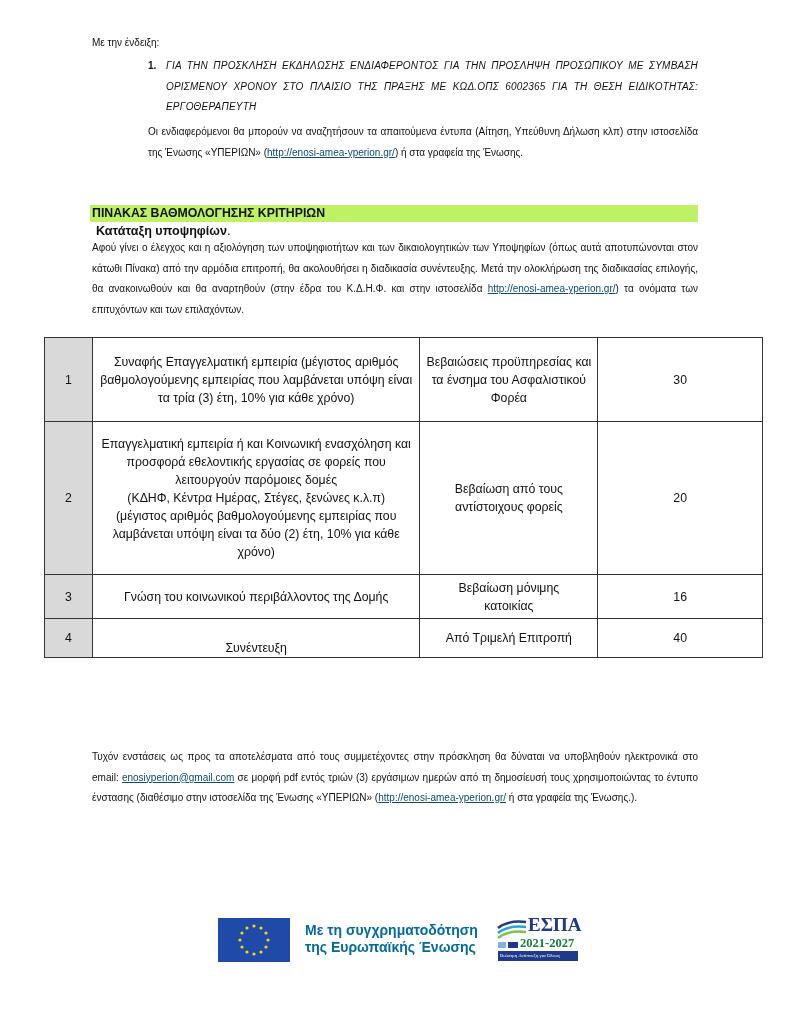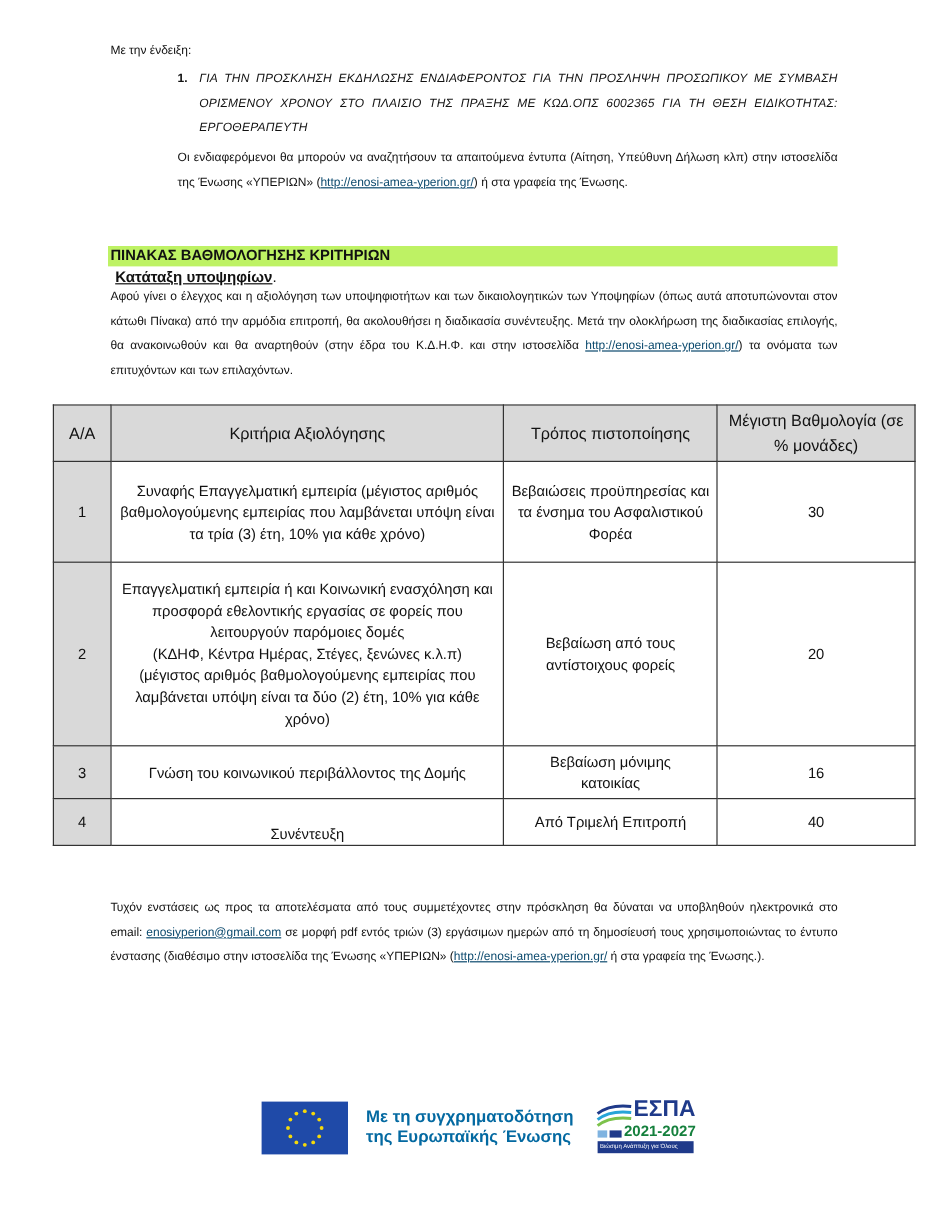--- a/index.html
+++ b/index.html
@@ -3,30 +3,30 @@
 <meta charset="utf-8">
 <style>
   html, body { margin:0; padding:0; background:#ffffff; }
   body { width:791px; height:1024px; position:relative; overflow:hidden;
          font-family:"Liberation Sans", "DejaVu Sans", sans-serif; color:#111; }
   .abs { position:absolute; }
   .p { font-size:10px; line-height:20.5px; text-align:justify; text-align-last:left; }
   .ital { font-style:italic; letter-spacing:0.2px; }
   a.lnk { color:#0c4a6e; text-decoration:underline; }
   .section-bar { background:#bef264; font-size:12.3px; font-weight:bold; line-height:17px; padding-left:2px; }
-  .sub-heading { font-size:12.6px; font-weight:bold; text-decoration:underline; }
+  .sub-heading { font-size:12.6px; font-weight:bold; }
   table.crit { position:absolute; left:44px; top:337px; width:719px; border-collapse:collapse;
                font-size:12.3px; line-height:18px; }
   table.crit td, table.crit th { border:1.4px solid #333; text-align:center; vertical-align:middle; padding:0 4px; font-weight:normal; }
   table.crit th { background:#d9d9d9; font-size:13.5px; line-height:21px; }
   .gray { background:#d9d9d9; }
   .bold { font-weight:bold !important; }
   .eu-flag { position:absolute; left:218px; top:918px; width:72px; height:44px; background:#1f4aa8; }
   .eu-text { position:absolute; left:305px; top:922px; color:#0369a1; font-weight:bold; font-size:14px; line-height:17px; }
-  .espa { position:absolute; left:496px; top:914px; width:98px; height:54px; }
+  .espa { position:absolute; left:496px; top:914px; width:98px; height:54px;font-family:Liberation Serif, serif; }
 </style>
 </head>
 <body>
 
 <div class="abs p" style="left:92px; top:33px;">Με την ένδειξη:</div>
 
 <div class="abs p" style="left:148px; top:56px; font-weight:bold;">1.</div>
 <div class="abs p ital" style="left:166px; top:56px; width:532px;">ΓΙΑ ΤΗΝ ΠΡΟΣΚΛΗΣΗ ΕΚΔΗΛΩΣΗΣ ΕΝΔΙΑΦΕΡΟΝΤΟΣ ΓΙΑ ΤΗΝ ΠΡΟΣΛΗΨΗ ΠΡΟΣΩΠΙΚΟΥ ΜΕ ΣΥΜΒΑΣΗ ΟΡΙΣΜΕΝΟΥ ΧΡΟΝΟΥ ΣΤΟ ΠΛΑΙΣΙΟ ΤΗΣ ΠΡΑΞΗΣ ΜΕ ΚΩΔ.ΟΠΣ 6002365 ΓΙΑ ΤΗ ΘΕΣΗ ΕΙΔΙΚΟΤΗΤΑΣ:  ΕΡΓΟΘΕΡΑΠΕΥΤΗ</div>
 
 <div class="abs p" style="left:148px; top:122px; width:550px;">
@@ -42,26 +42,20 @@
 </div>
 
 <table class="crit">
   <colgroup>
       <col style="width:48px">
       <col style="width:328px">
       <col style="width:178px">
       <col style="width:165px">
     </colgroup>
   <tbody>
-      <tr style="height:47px;">
-    <th>Α/Α</th>
-    <th>Κριτήρια Αξιολόγησης</th>
-    <th>Τρόπος πιστοποίησης</th>
-    <th>Μέγιστη Βαθμολογία (σε % μονάδες)</th>
-  </tr>
   <tr style="height:84px;">
     <td class="gray">1</td>
     <td>Συναφής Επαγγελματική εμπειρία (μέγιστος αριθμός βαθμολογούμενης εμπειρίας που λαμβάνεται υπόψη είναι τα τρία (3) έτη, 10% για κάθε χρόνο)</td>
     <td>Βεβαιώσεις προϋπηρεσίας και τα ένσημα του Ασφαλιστικού Φορέα</td>
     <td>30</td>
   </tr>
   <tr style="height:153px;">
     <td class="gray">2</td>
     <td>
       <div>Επαγγελματική εμπειρία  ή και Κοινωνική ενασχόληση και προσφορά εθελοντικής εργασίας σε φορείς που λειτουργούν παρόμοιες δομές</div>

